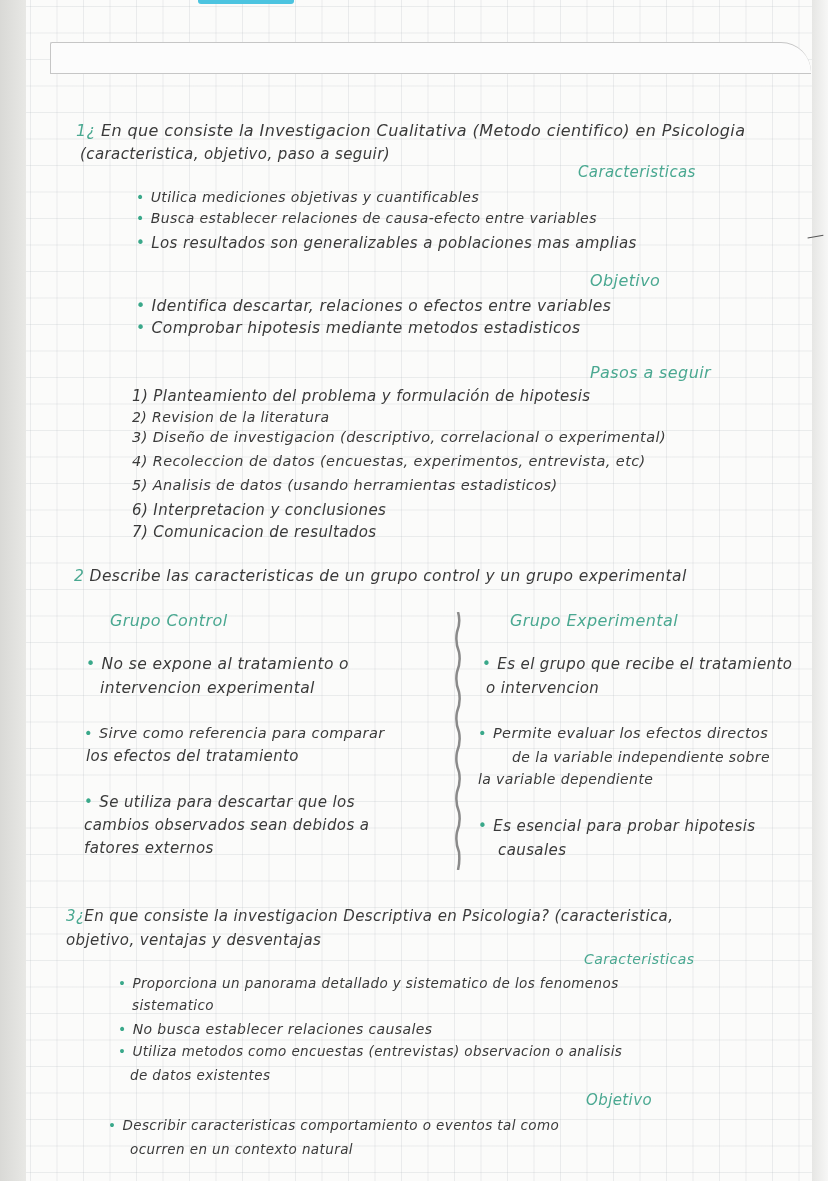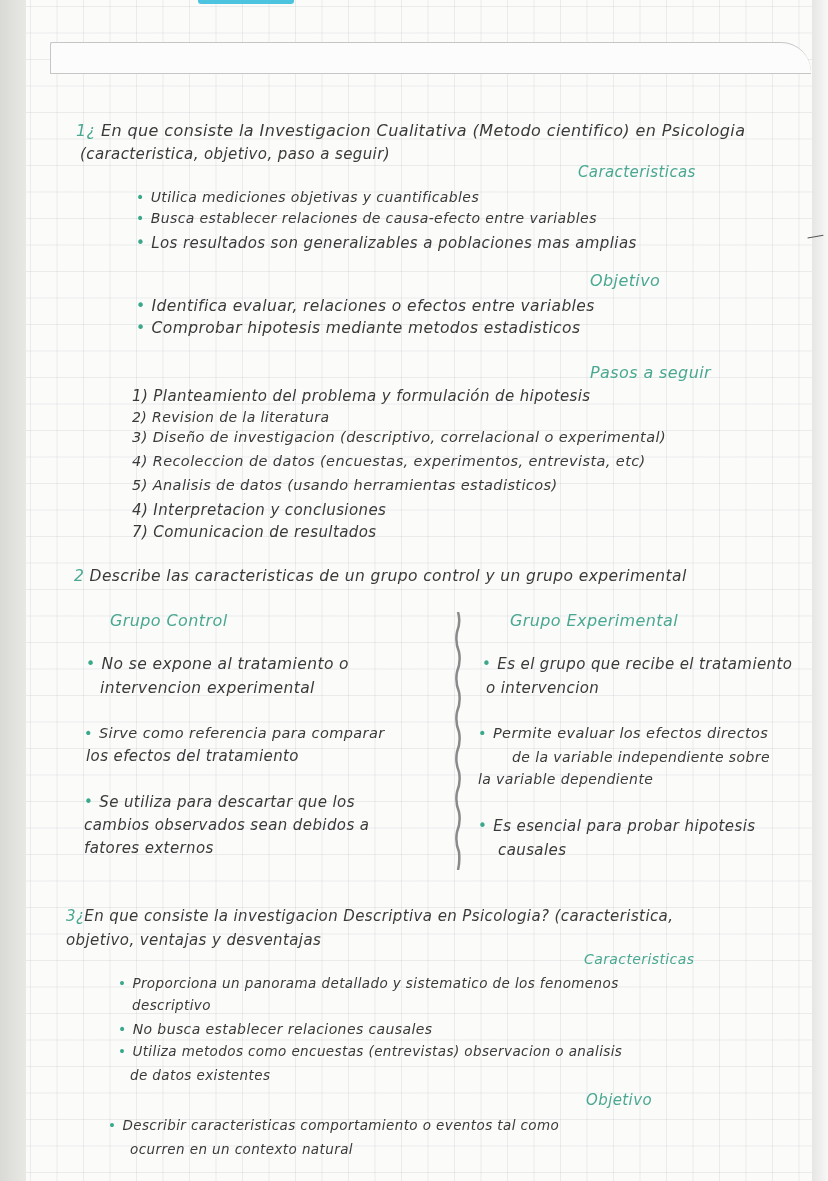--- a/index.html
+++ b/index.html
@@ -64,30 +64,30 @@
 <div class="arrow-mark"></div>
 
 <div class="hw" style="left:76px;top:122px;font-size:16px;"><span class="qnum">1¿</span> <span>En que consiste la Investigacion Cualitativa (Metodo cientifico) en Psicologia</span></div>
 <div class="hw" style="left:80px;top:146px;font-size:15px;text-align:center;">(caracteristica, objetivo, paso a seguir)</div>
 <div class="hw green" style="left:578px;top:164px;font-size:15px;">Caracteristicas</div>
 <div class="hw" style="left:136px;top:190px;font-size:14px;"><span class="bullet">•</span><span>Utilica mediciones objetivas y cuantificables</span></div>
 <div class="hw" style="left:136px;top:211px;font-size:14px;"><span class="bullet">•</span><span>Busca establecer relaciones de causa-efecto entre variables</span></div>
 <div class="hw" style="left:136px;top:235px;font-size:15px;"><span class="bullet">•</span><span>Los resultados son generalizables a poblaciones mas amplias</span></div>
 
 <div class="hw green" style="left:590px;top:272px;font-size:16px;">Objetivo</div>
-<div class="hw" style="left:136px;top:298px;font-size:15.5px;"><span class="bullet">•</span><span>Identifica evaluar, relaciones o efectos entre variables</span></div>
+<div class="hw" style="left:136px;top:298px;font-size:15.5px;"><span class="bullet">•</span><span>Identifica descartar, relaciones o efectos entre variables</span></div>
 <div class="hw" style="left:136px;top:320px;font-size:15.5px;"><span class="bullet">•</span><span>Comprobar hipotesis mediante metodos estadisticos</span></div>
 
 <div class="hw green" style="left:590px;top:364px;font-size:16px;">Pasos a seguir</div>
 <div class="hw" style="left:132px;top:388px;font-size:15px;">1) Planteamiento del problema y formulación de hipotesis</div>
 <div class="hw" style="left:132px;top:410px;font-size:14px;">2) Revision de la literatura</div>
 <div class="hw" style="left:132px;top:430px;font-size:14.5px;">3) Diseño de investigacion (descriptivo, correlacional o experimental)</div>
 <div class="hw" style="left:132px;top:454px;font-size:14.5px;">4) Recoleccion de datos (encuestas, experimentos, entrevista, etc)</div>
 <div class="hw" style="left:132px;top:478px;font-size:14.5px;">5) Analisis de datos (usando herramientas estadisticos)</div>
-<div class="hw" style="left:132px;top:502px;font-size:15px;">4) Interpretacion y conclusiones</div>
+<div class="hw" style="left:132px;top:502px;font-size:15px;">6) Interpretacion y conclusiones</div>
 <div class="hw" style="left:132px;top:524px;font-size:15px;">7) Comunicacion de resultados</div>
 
 <div class="hw" style="left:74px;top:568px;font-size:15.5px;"><span class="qnum">2</span> <span>Describe las caracteristicas de un grupo control y un grupo experimental</span></div>
 
 <div class="hw green" style="left:110px;top:612px;font-size:16px;">Grupo Control</div>
 <div class="hw green" style="left:510px;top:612px;font-size:16px;">Grupo Experimental</div>
 
 <svg class="divider" viewBox="0 0 6 258" preserveAspectRatio="none">
   <path d="M3 0 Q6 10 2 20 Q0 30 4 40 Q6 50 2 60 Q0 70 4 80 Q6 90 2 100 Q0 110 4 120 Q6 130 2 140 Q0 150 4 160 Q6 170 2 180 Q0 190 4 200 Q6 210 2 220 Q0 230 4 240 Q5 250 3 258" stroke="#8a8a8a" stroke-width="2.5" fill="none"></path>
 </svg>
@@ -110,20 +110,20 @@
 <div class="hw" style="left:478px;top:772px;font-size:14px;">la variable dependiente</div>
 
 <div class="hw" style="left:478px;top:818px;font-size:15px;"><span class="bullet">•</span><span>Es esencial para probar hipotesis</span></div>
 <div class="hw" style="left:498px;top:842px;font-size:15px;">causales</div>
 
 <div class="hw" style="left:66px;top:908px;font-size:15px;"><span class="qnum">3¿</span><span>En que consiste la investigacion Descriptiva en Psicologia? (caracteristica,</span></div>
 <div class="hw" style="left:66px;top:932px;font-size:15px;">objetivo, ventajas y desventajas</div>
 <div class="hw green" style="left:584px;top:952px;font-size:14px;">Caracteristicas</div>
 
 <div class="hw" style="left:118px;top:976px;font-size:13.5px;"><span class="bullet">•</span><span>Proporciona un panorama detallado y sistematico de los fenomenos</span></div>
-<div class="hw" style="left:132px;top:998px;font-size:13.5px;">descriptivo</div>
+<div class="hw" style="left:132px;top:998px;font-size:13.5px;">sistematico</div>
 <div class="hw" style="left:118px;top:1022px;font-size:14px;"><span class="bullet">•</span><span>No busca establecer relaciones causales</span></div>
 <div class="hw" style="left:118px;top:1044px;font-size:13.5px;"><span class="bullet">•</span><span>Utiliza metodos como encuestas (entrevistas) observacion o analisis</span></div>
 <div class="hw" style="left:130px;top:1068px;font-size:13.5px;">de datos existentes</div>
 
 <div class="hw green" style="left:586px;top:1092px;font-size:15px;">Objetivo</div>
 <div class="hw" style="left:108px;top:1118px;font-size:13.5px;"><span class="bullet">•</span><span>Describir caracteristicas comportamiento o eventos tal como</span></div>
 <div class="hw" style="left:130px;top:1142px;font-size:13.5px;">ocurren en un contexto natural</div>
 
 </body></html>

